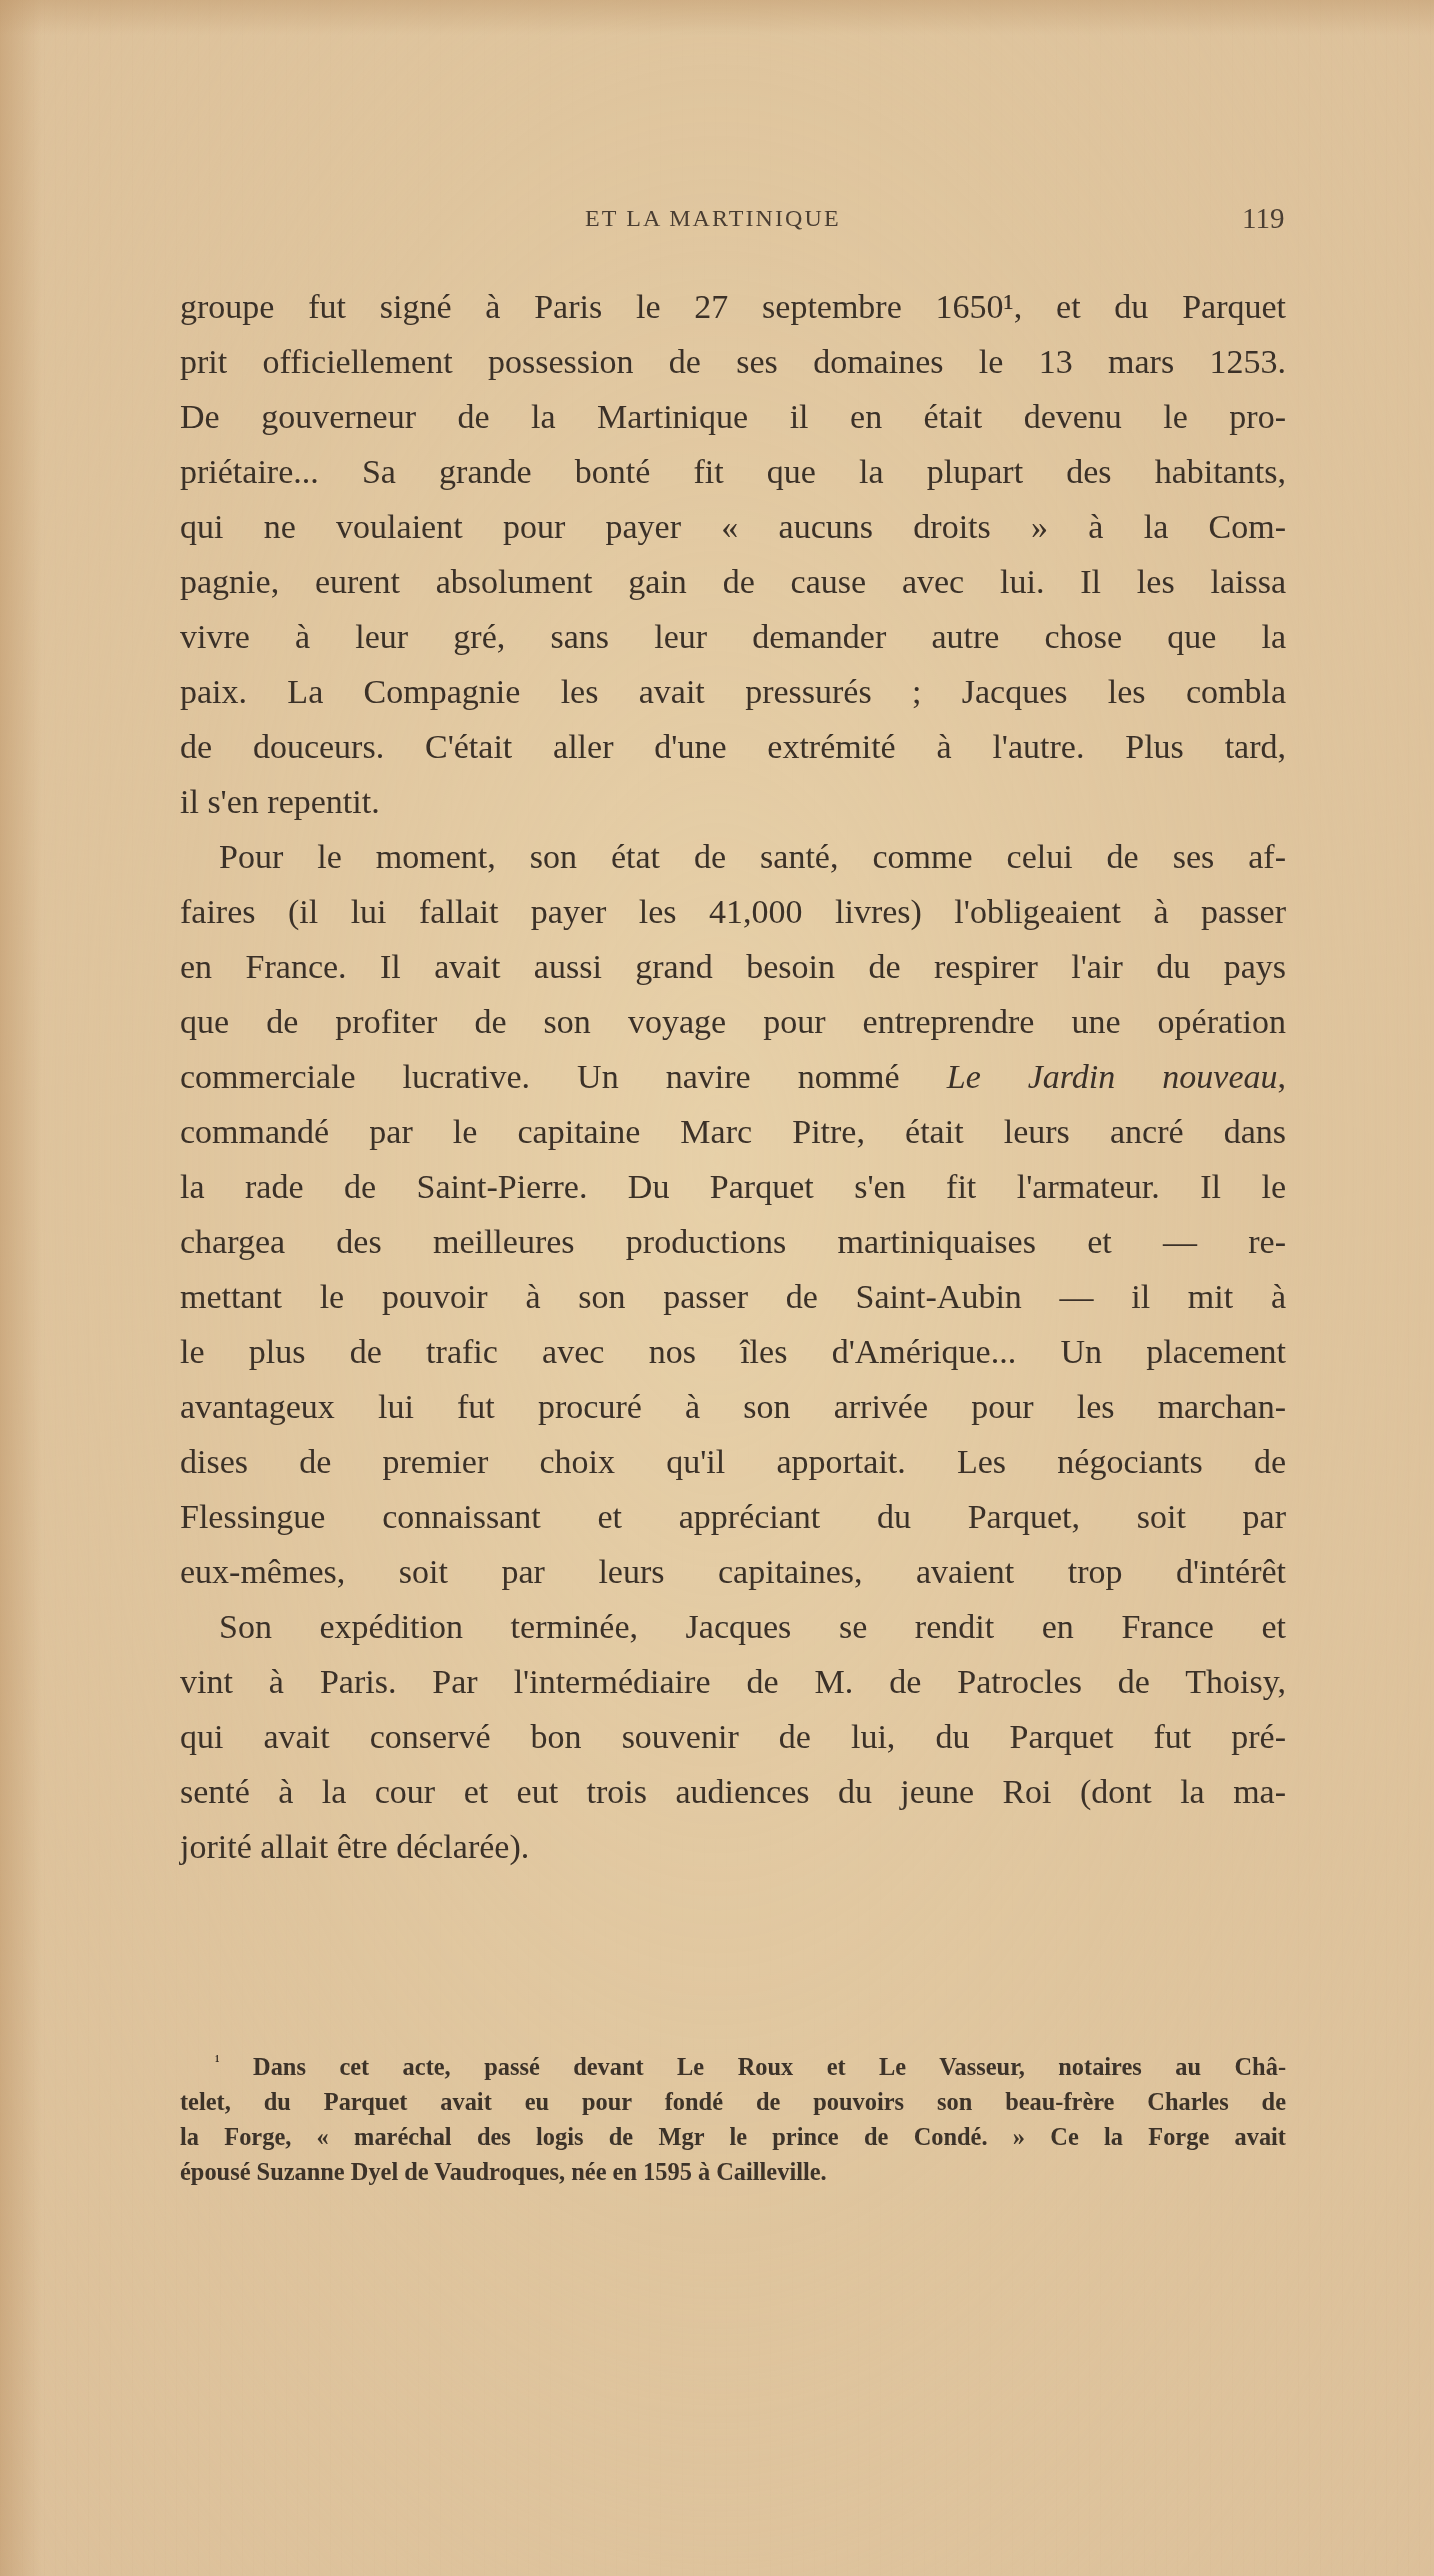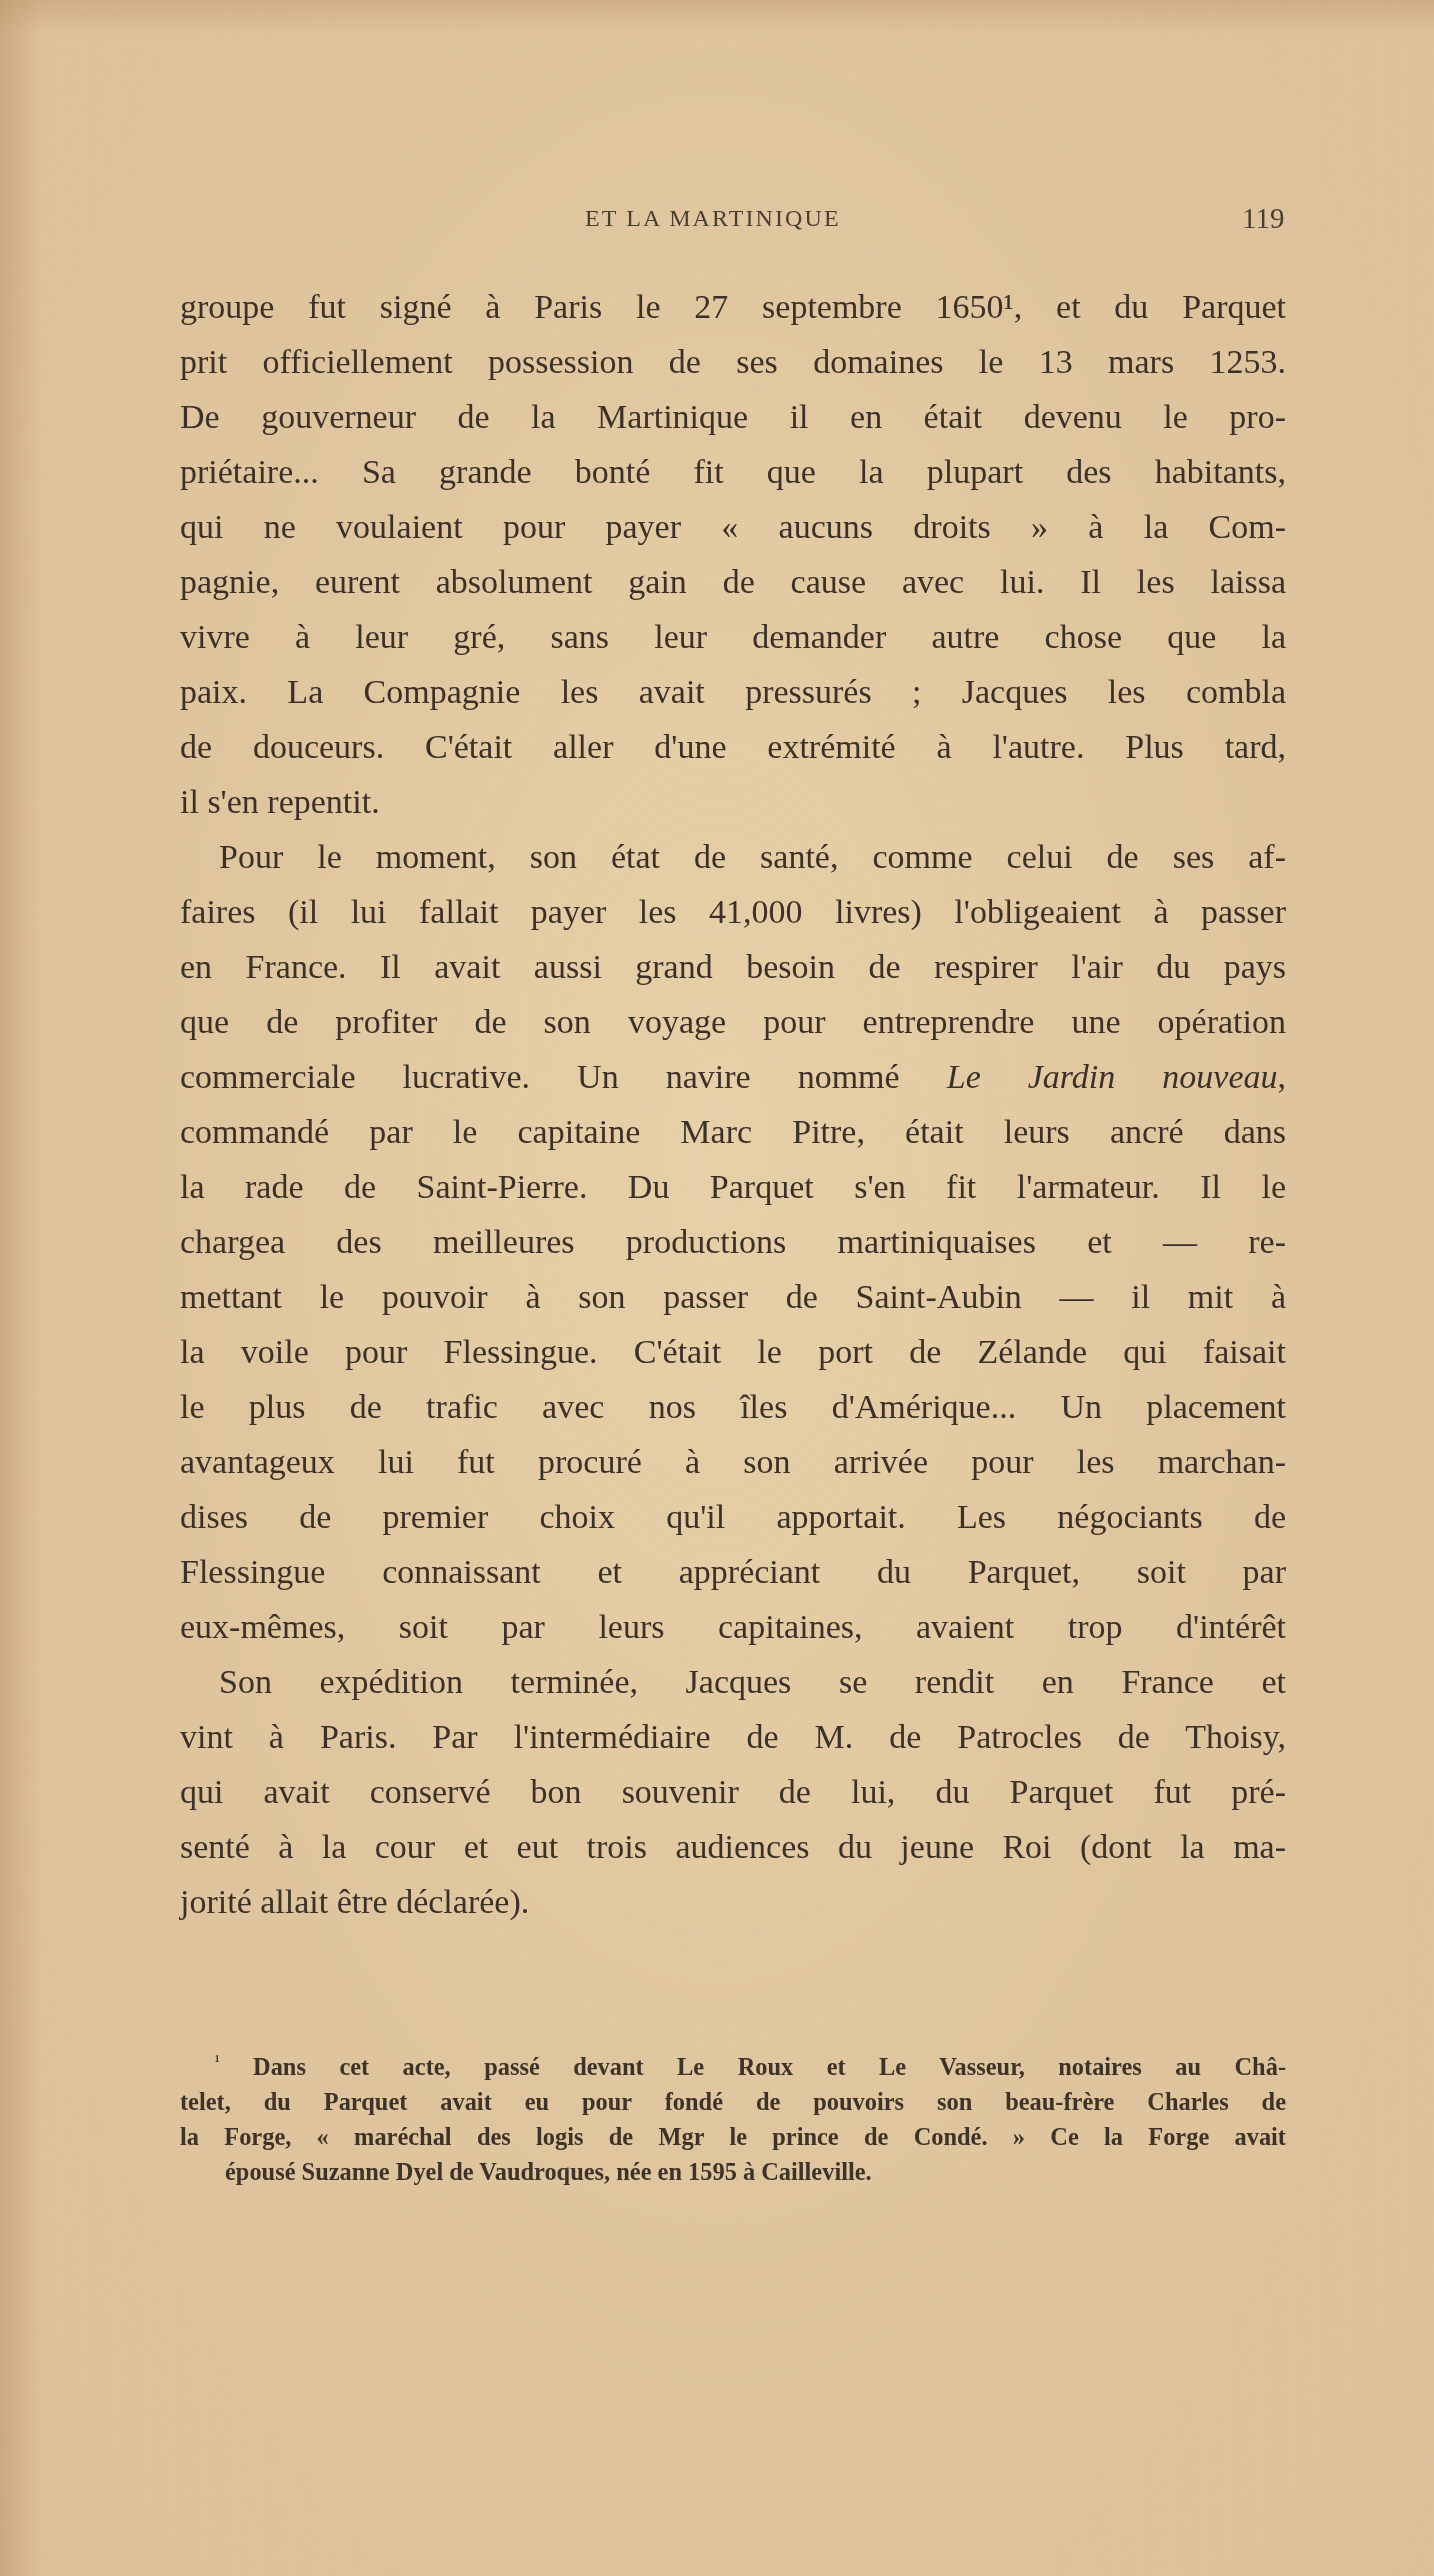--- a/index.html
+++ b/index.html
@@ -39,21 +39,21 @@
   }
   .line.last { text-align-last:left; }
   .line.indent { padding-left:39px; }
   .line em { font-style:italic; }
   .footnotes { position:absolute; left:180px; top:2049px; width:1106px; }
   .fn-line {
     height:35px; line-height:35px; font-size:24.4px; white-space:nowrap;
     text-align:justify; text-align-last:justify; color:#3d3329; font-weight:bold;
   }
   .fn-line.indent { padding-left:35px; }
-  .fn-line.last { text-align-last:left;margin-left:45px; }
+  .fn-line.last { text-align-last:left; }
   .fn-line sup { font-size:15.3px; vertical-align:super; line-height:0; }
 </style>
 </head>
 <body>
 
 <div class="page-edge-left"></div>
 <div class="page-edge-top"></div>
 
 <div class="running-head">
   <span class="running-title">ET LA MARTINIQUE</span>
@@ -73,21 +73,20 @@
   <div class="line last">il s'en repentit.</div>
   <div class="line indent">Pour le moment, son état de santé, comme celui de ses af-</div>
   <div class="line">faires (il lui fallait payer les 41,000 livres) l'obligeaient à passer</div>
   <div class="line">en France. Il avait aussi grand besoin de respirer l'air du pays</div>
   <div class="line">que de profiter de son voyage pour entreprendre une opération</div>
   <div class="line"><span>commerciale lucrative. Un navire nommé </span><em>Le Jardin nouveau</em><span>,</span></div>
   <div class="line">commandé par le capitaine Marc Pitre, était leurs ancré dans</div>
   <div class="line">la rade de Saint-Pierre. Du Parquet s'en fit l'armateur. Il le</div>
   <div class="line">chargea des meilleures productions martiniquaises et — re-</div>
   <div class="line">mettant le pouvoir à son passer de Saint-Aubin — il mit à</div>
-  <div class="line">la voile pour Flessingue. C'était le port de Zélande qui faisait</div>
   <div class="line">le plus de trafic avec nos îles d'Amérique... Un placement</div>
   <div class="line">avantageux lui fut procuré à son arrivée pour les marchan-</div>
   <div class="line">dises de premier choix qu'il apportait. Les négociants de</div>
   <div class="line">Flessingue connaissant et appréciant du Parquet, soit par</div>
   <div class="line">eux-mêmes, soit par leurs capitaines, avaient trop d'intérêt</div>
   <div class="line indent">Son expédition terminée, Jacques se rendit en France et</div>
   <div class="line">vint à Paris. Par l'intermédiaire de M. de Patrocles de Thoisy,</div>
   <div class="line">qui avait conservé bon souvenir de lui, du Parquet fut pré-</div>
   <div class="line">senté à la cour et eut trois audiences du jeune Roi (dont la ma-</div>
   <div class="line last">jorité allait être déclarée).</div>

